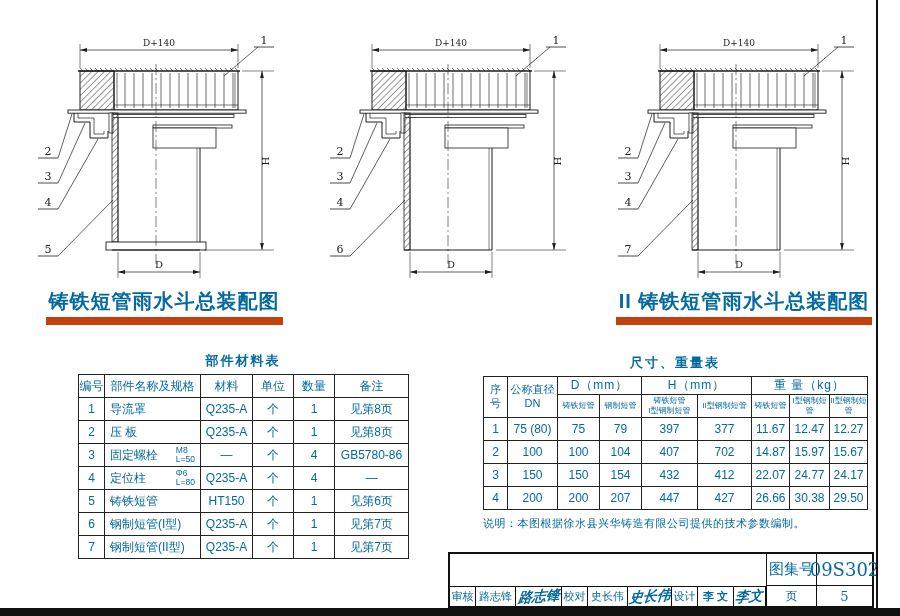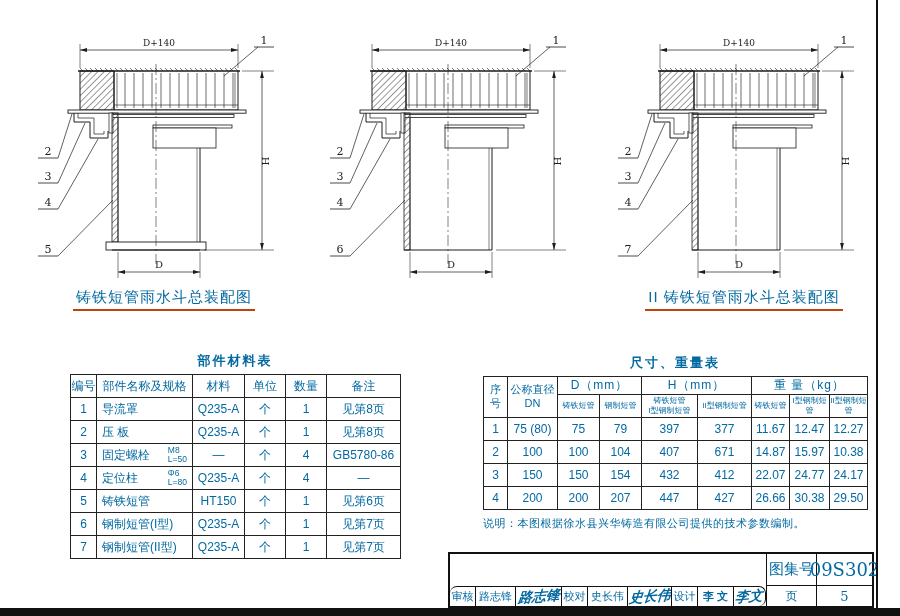--- a/index.html
+++ b/index.html
@@ -8,31 +8,31 @@
     font-family:"Liberation Sans",sans-serif;color:#0369a1;
   }
   .page-border-right{position:absolute;right:22px;top:0;width:2px;height:616px;background:#111;}
   .page-border-bottom{position:absolute;left:0;top:608px;width:900px;height:8px;background:#111;}
 
   
   .drawing{position:absolute;top:20px;width:272px;}
   .drawing svg{display:block;}
   .caption-wrap{text-align:center;margin-top:2px;}
   .caption{
-    display:inline-block;font-size:15px;font-weight:normal;letter-spacing:1px;
-    border-bottom:2px solid #c2410c;padding:0 3px 2px 3px;white-space:nowrap;
+    display:inline-block;font-size:20px;font-weight:bold;letter-spacing:1px;
+    border-bottom:8px solid #c2410c;padding:0 3px 2px 3px;white-space:nowrap;
   }
 
   
   table{border-collapse:collapse;table-layout:fixed;}
   td,th{border:1px solid #222;text-align:center;vertical-align:middle;padding:0;font-weight:normal;}
   .tbl-title{text-align:center;font-size:13px;font-weight:bold;letter-spacing:2px;margin-bottom:4px;}
 
   
-  .parts{position:absolute;left:70px;top:352px;width:330px;}
+  .parts{position:absolute;left:78px;top:352px;width:330px;}
   .parts table{width:330px;}
   .parts td,.parts th{height:22px;font-size:12px;}
   .parts .name-cell{text-align:left;}
   .parts .name-inner{display:flex;align-items:center;justify-content:space-between;padding:0 5px 0 5px;}
   .spec{font-size:8.5px;line-height:1.1;text-align:left;white-space:pre-line;}
 
   
   .sizes{position:absolute;left:483px;top:354px;width:384px;}
   .sizes table{width:384px;}
   .sizes td,.sizes th{font-size:12px;}
@@ -40,21 +40,21 @@
   .sizes .group{height:16px;font-size:12px;letter-spacing:1px;}
   .sizes .sub{height:22px;font-size:8px;white-space:pre-line;line-height:1.2;}
   .sizes .datarow td{height:22px;}
   .note{margin-top:6px;font-size:11px;letter-spacing:0.5px;}
 
   
   .tb{position:absolute;left:448px;top:552px;width:426px;height:56px;border:2px solid #111;box-sizing:border-box;}
   .tb-title{position:absolute;left:0;top:0;width:316px;height:32px;border-right:1px solid #111;
     display:flex;align-items:center;justify-content:center;font-size:23px;font-weight:bold;letter-spacing:3px;box-sizing:border-box;}
   .tb-sign{position:absolute;left:0;top:32px;width:316px;height:20px;border-top:1px solid #111;border-right:1px solid #111;
-    display:flex;box-sizing:border-box;border-radius:7px;}
+    display:flex;box-sizing:border-box;}
   .tb-sign .cell{border-right:1px solid #111;display:flex;align-items:center;justify-content:center;
     font-size:11px;overflow:hidden;white-space:nowrap;box-sizing:border-box;height:100%;}
   .tb-sign .cell:last-child{border-right:none;}
   .sig{font-family:"DejaVu Serif",serif;font-style:italic;font-weight:bold;font-size:14px;
     display:inline-block;transform:rotate(-4deg) skewX(-10deg);}
   .tb-r{position:absolute;box-sizing:border-box;border-left:1px solid #111;display:flex;align-items:center;justify-content:center;}
   .tb-atlas-label{left:316px;top:0;width:50px;height:32px;border-bottom:1px solid #111;font-size:15px;}
   .tb-atlas-value{left:366px;top:0;width:56px;height:32px;border-bottom:1px solid #111;font-size:18px;font-family:"DejaVu Serif",serif;}
   .tb-page-label{left:316px;top:32px;width:50px;height:20px;font-size:12px;}
   .tb-page-value{left:366px;top:32px;width:56px;height:20px;font-size:13px;font-family:"DejaVu Serif",serif;}
@@ -545,24 +545,24 @@
             <td>11.67</td>
             <td>12.47</td>
             <td>12.27</td>
           </tr>
           <tr class="datarow">
             <td>2</td>
             <td>100</td>
             <td>100</td>
             <td>104</td>
             <td>407</td>
-            <td>671</td>
+            <td>702</td>
             <td>14.87</td>
             <td>15.97</td>
-            <td>10.38</td>
+            <td>15.67</td>
           </tr>
           <tr class="datarow">
             <td>3</td>
             <td>150</td>
             <td>150</td>
             <td>154</td>
             <td>432</td>
             <td>412</td>
             <td>22.07</td>
             <td>24.77</td>

